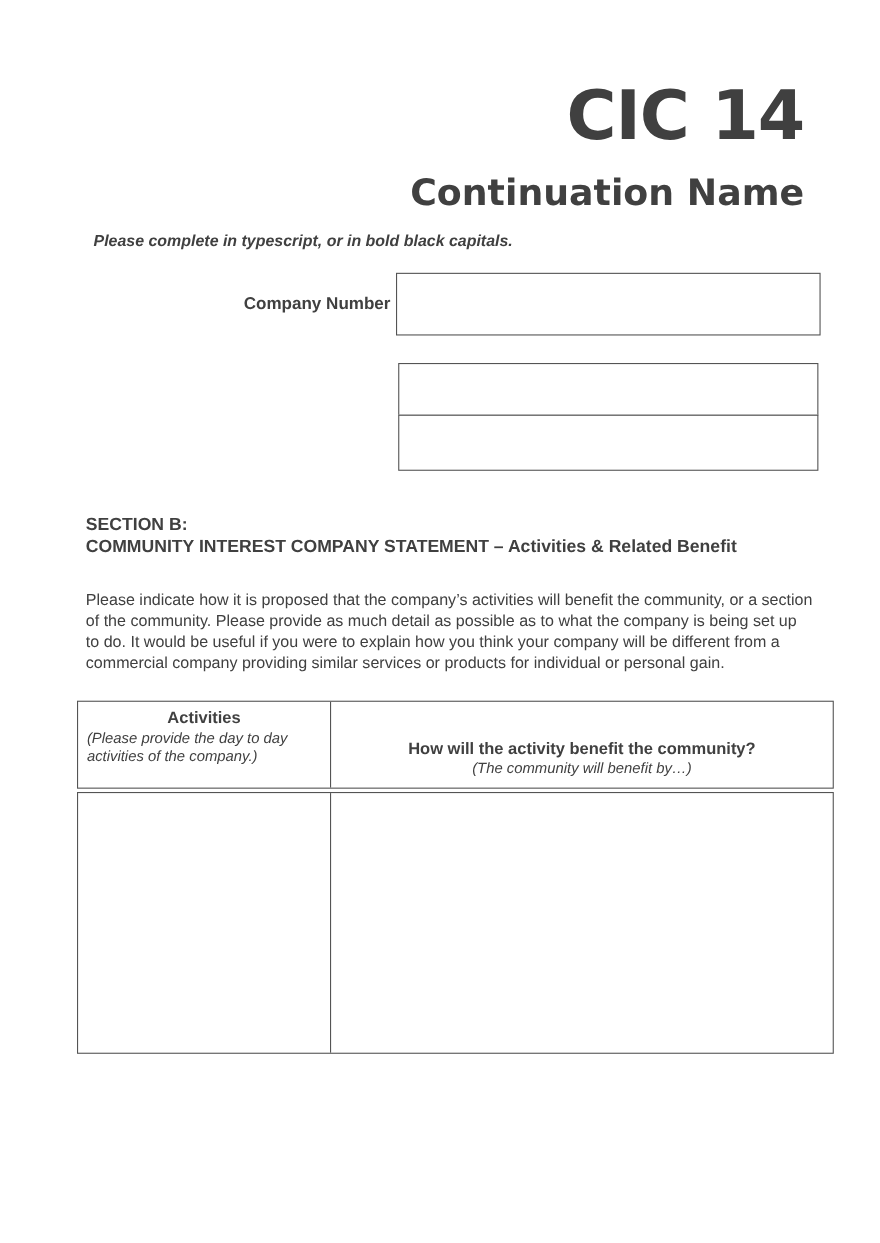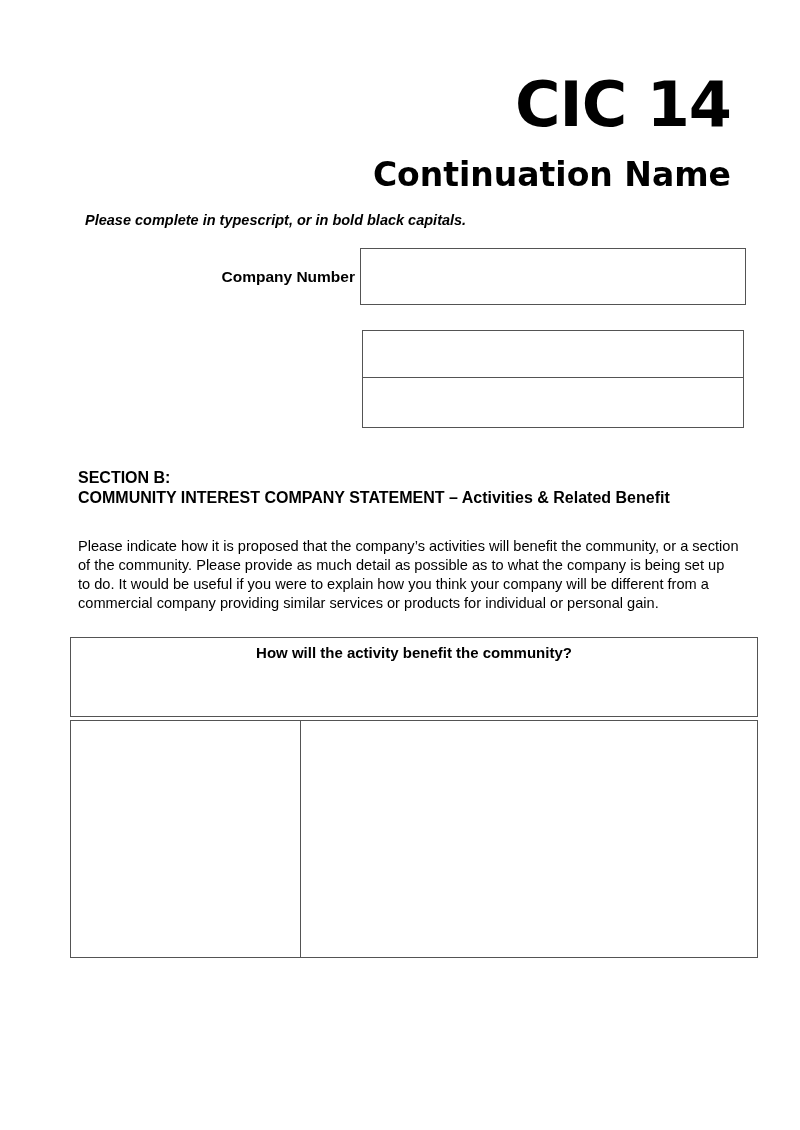--- a/index.html
+++ b/index.html
@@ -2,21 +2,21 @@
 <html><head>
 <meta charset="utf-8">
 <style>
   html, body { margin: 0; padding: 0; background: #ffffff; }
   .page {
     position: relative;
     width: 769px;
     height: 1130px;
     background: #ffffff;
     font-family: "Liberation Sans", sans-serif;
-    color: #000000;
+    color: #404040;
     overflow: hidden;
   }
 
   
   .form-code {
     position: absolute;
     top: 74px;
     right: 38px;
     font-size: 62px;
     font-weight: bold;
@@ -139,20 +139,21 @@
     width: 230px;
     border-right: 1px solid #545454;
     box-sizing: border-box;
     padding: 5px 8px 4px 8px;
   }
   .bt-h-col2 {
     flex: 1;
     box-sizing: border-box;
     padding: 5px 10px 4px 10px;
     text-align: center;
+    margin-top: 28px;
   }
   .bt-col-title {
     font-weight: bold;
     font-size: 15px;
     line-height: 19px;
   }
   .bt-h-col1 .bt-col-title { text-align: center; }
   .bt-col-sub {
     font-style: italic;
     font-size: 13.5px;
@@ -202,22 +203,27 @@
 
   <div class="section-heading">
     <div>SECTION B:</div>
     <div>COMMUNITY INTEREST COMPANY STATEMENT – Activities &amp; Related Benefit</div>
   </div>
 
   <div class="section-desc">Please indicate how it is proposed that the company’s activities will benefit the community, or a section of the community.  Please provide as much detail as possible as to what the company is being set up to do. It would be useful if you were to explain how you think your company will be different from a commercial company providing similar services or products for individual or personal gain.</div>
 
   <div class="benefit-table">
     <div class="bt-header">
+      <div class="bt-h-col1">
+        <div class="bt-col-title">Activities</div>
+        <div class="bt-col-sub">(Please provide the day to day activities of the company.)</div>
+      </div>
       <div class="bt-h-col2">
         <div class="bt-col-title">How will the activity benefit the community?</div>
+        <div class="bt-col-sub">(The community will benefit by…)</div>
       </div>
     </div>
     <div class="bt-body">
       <div class="bt-b-col1"></div>
       <div class="bt-b-col2"></div>
     </div>
   </div>
 
 
 </div>

